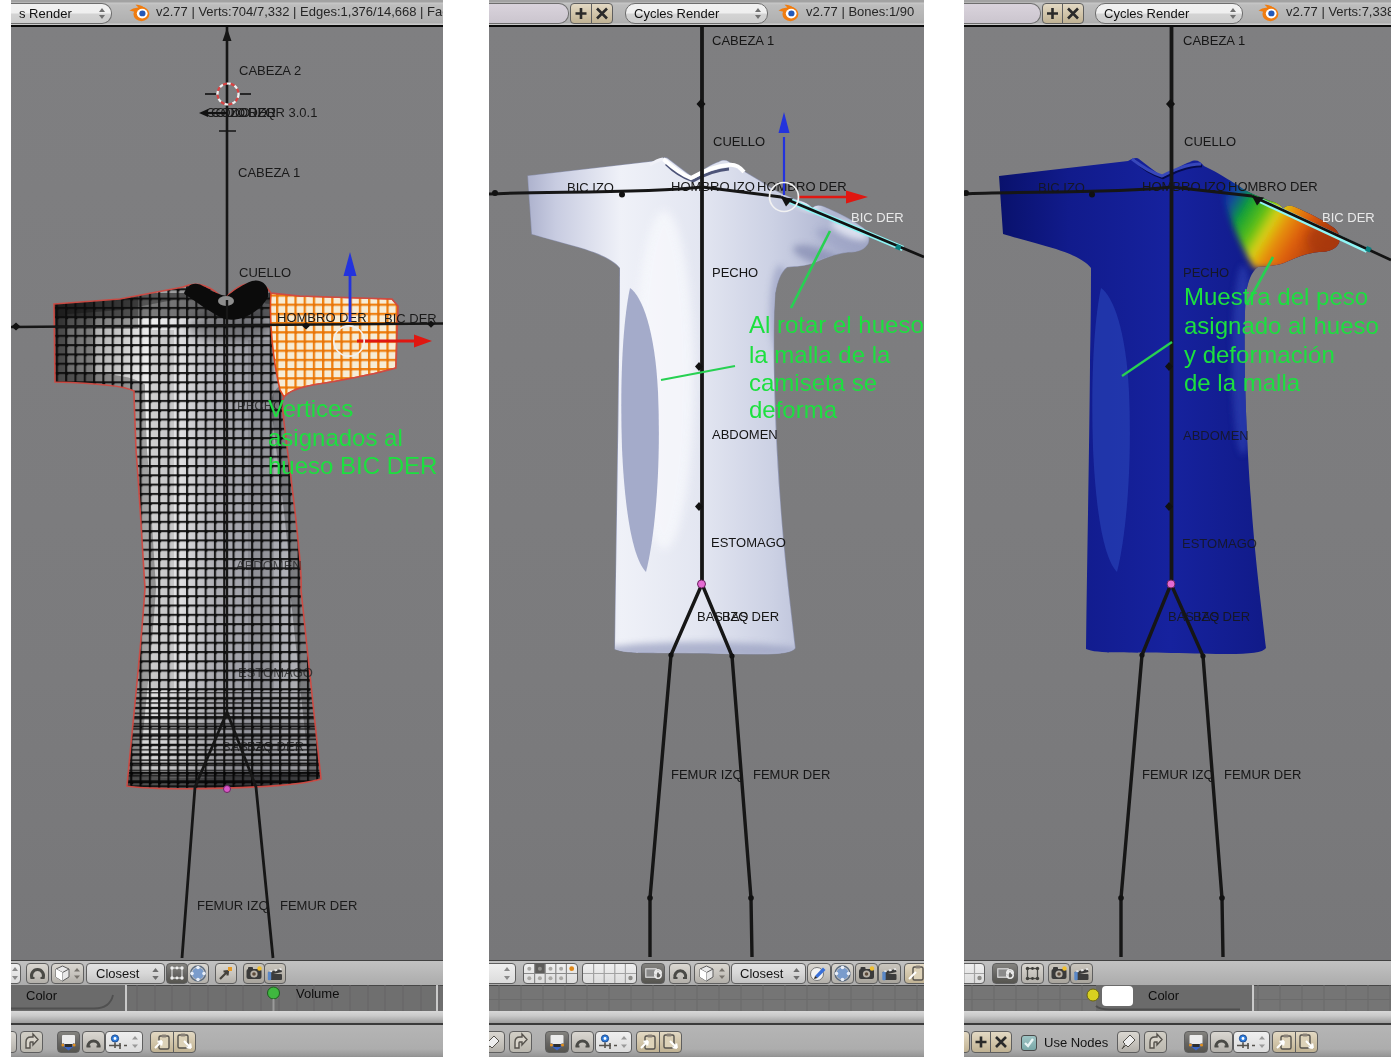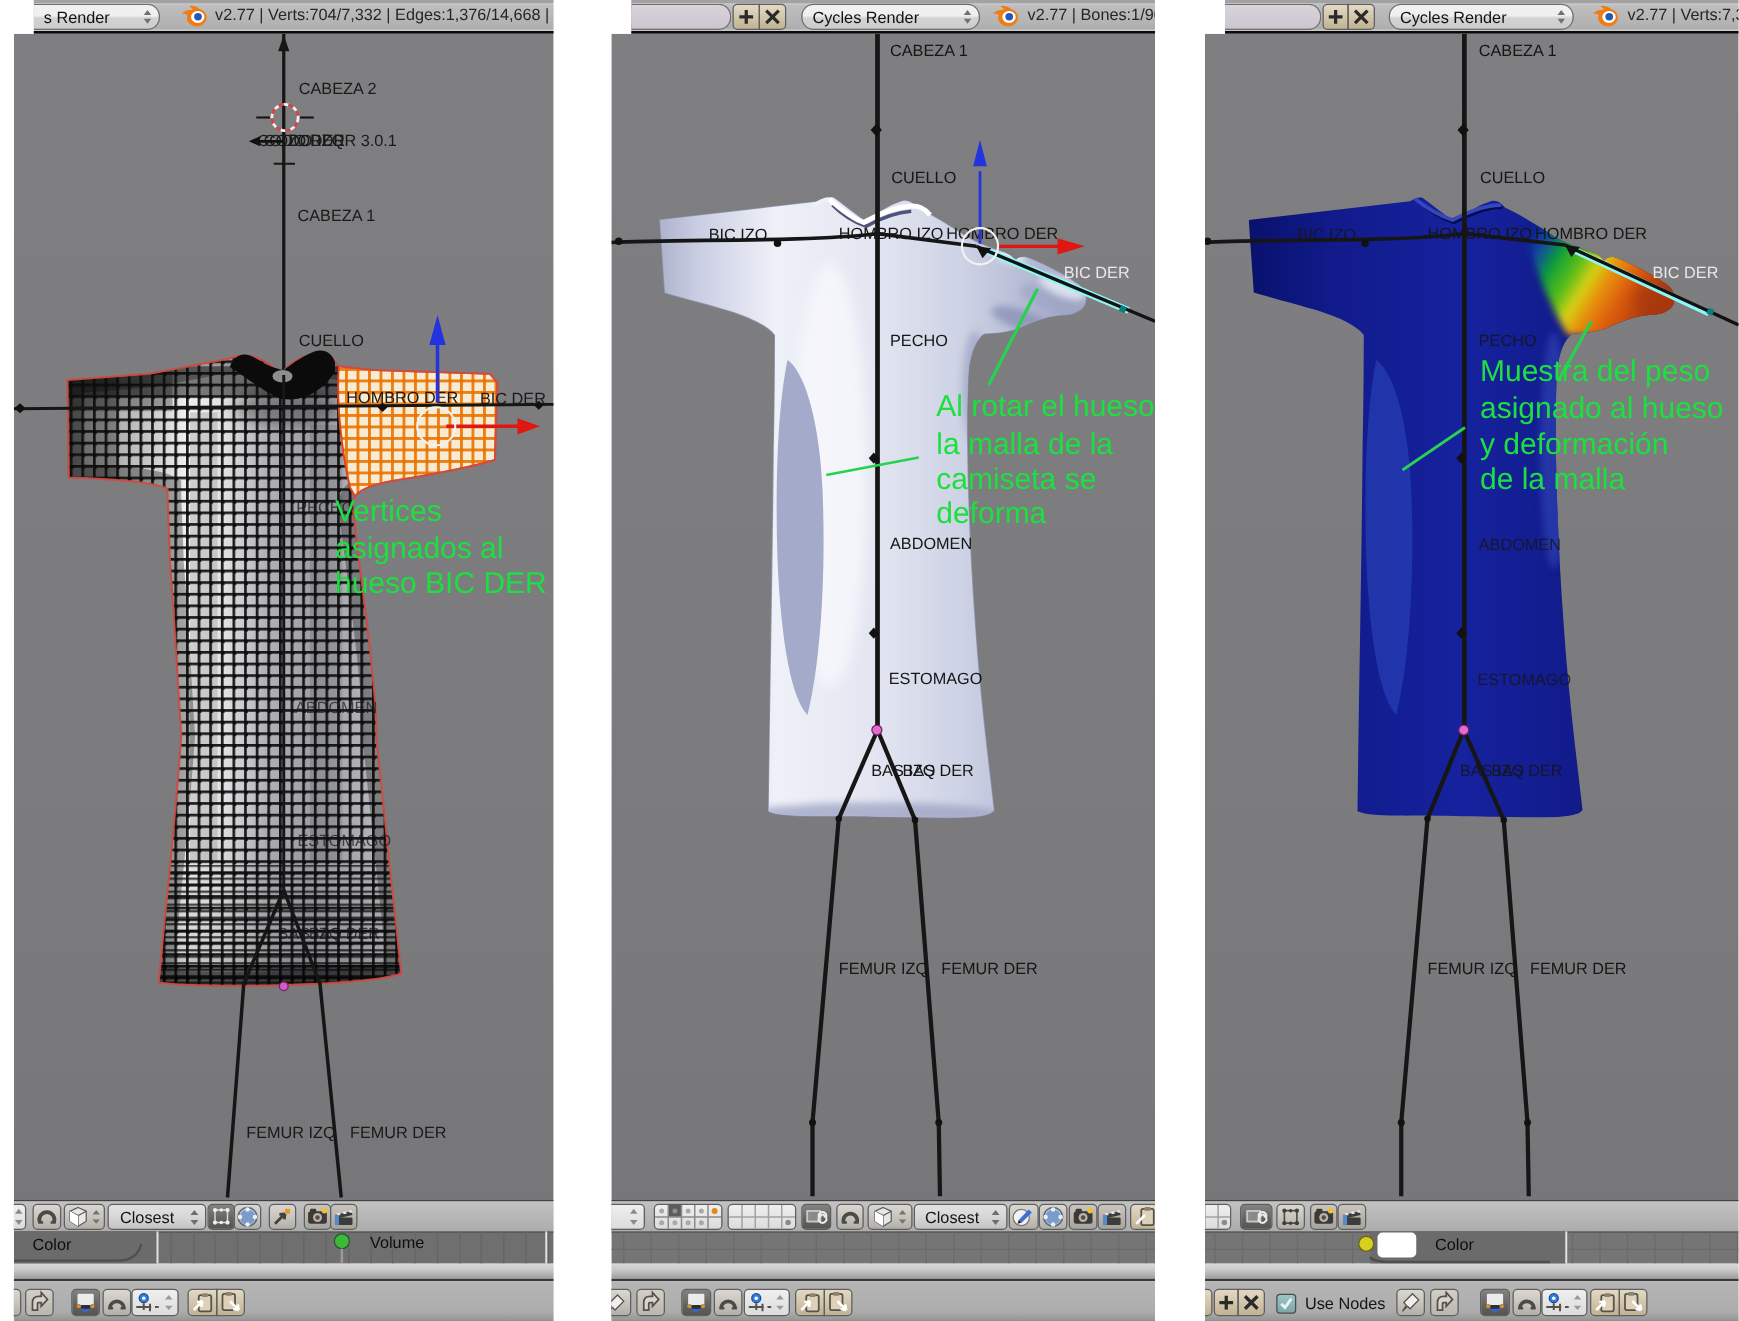--- a/index.html
+++ b/index.html
@@ -1,19 +1,19 @@
 <!DOCTYPE html>
 <html><head>
 <meta charset="utf-8">
 <style>
 *{margin:0;padding:0;box-sizing:border-box}
 html,body{width:1391px;height:1057px;background:#fff;font-family:"Liberation Sans",sans-serif;overflow:hidden}
 body{position:relative}
 .panel{position:absolute;top:0;height:1057px;overflow:hidden}
-.hdr{position:absolute;top:0;left:16px;right:0;height:27px;
+.hdr{position:absolute;top:0;left:0;right:0;height:27px;
  background:linear-gradient(#a2a2a2 0px,#a2a2a2 2px,#c8c8c8 3px,#bdbdbd 5px,#b2b2b2 20px,#adadad 23px,#c9c9c9 24px,#c9c9c9 25px,#0a0a0a 25px,#0a0a0a 27px)}
 .dd{position:absolute;top:3px;height:21px;border:1px solid #6e6e6e;border-radius:10px;
  background:linear-gradient(#f1f1f1,#efefef 45%,#d3d3d3 55%,#cccccc);color:#111;font-size:13px;line-height:19px;padding-left:8px;white-space:nowrap}
 .spn{position:absolute;right:5px;top:3px;width:8px;height:13px}
 .info{position:absolute;top:0;height:25px;font-size:13px;line-height:24px;color:#262626;white-space:nowrap}
 .vp{position:absolute;top:27px;left:0}
 .tb1{position:absolute;top:960px;left:0;right:0;height:25px;border-top:1px solid #414141;
  background:linear-gradient(#c2c2c2,#acacac)}
 .nodes{position:absolute;top:985px;left:0;right:0;height:26px;background:#6f6f6f}
 .strip{position:absolute;top:1011px;left:0;right:0;height:14px;

